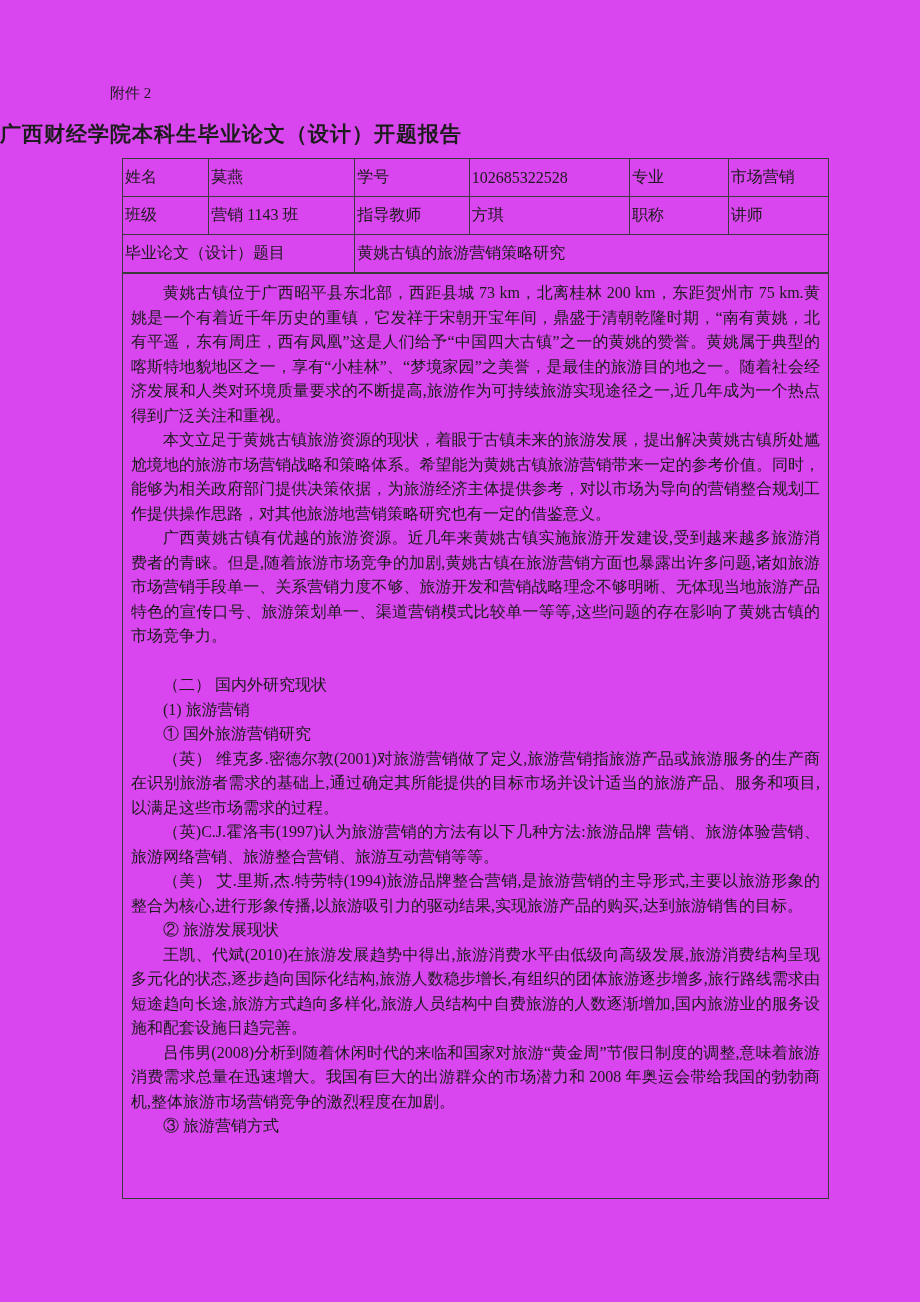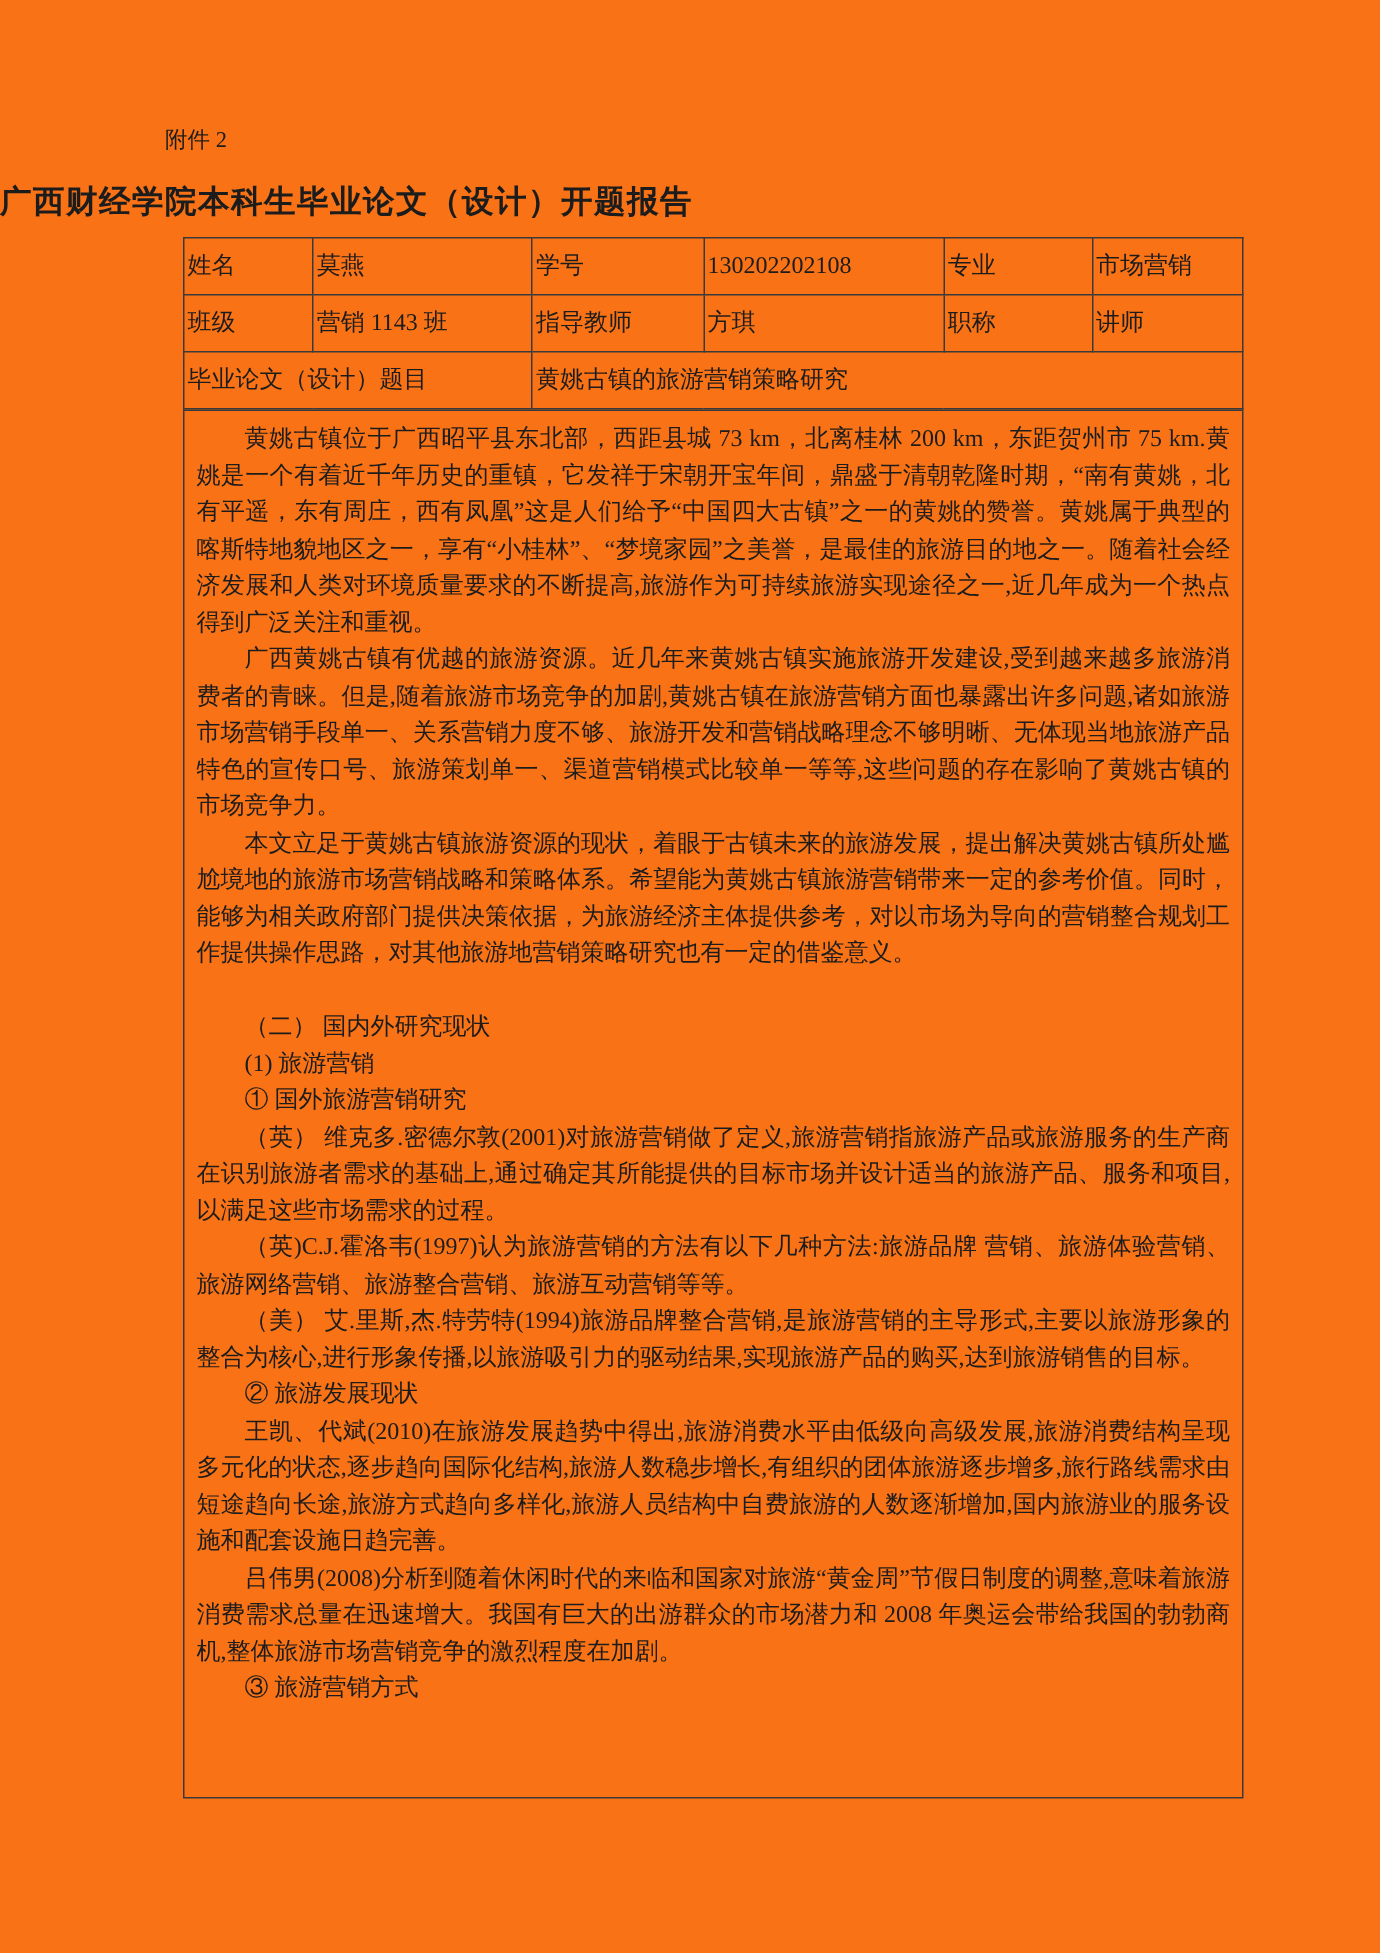--- a/index.html
+++ b/index.html
@@ -1,20 +1,20 @@
 <!DOCTYPE html>
 <html><head>
 <meta charset="utf-8">
 <style>
   html, body { margin: 0; padding: 0; background: #ffffff; }
   .page {
     position: relative;
     width: 920px;
     height: 1302px;
-    background: #f97316;
+    background: #d946ef;
     overflow: hidden;
     font-family: "Liberation Serif", "DejaVu Serif", serif;
     color: #1c1c1c;
   }
   .attachment {
     position: absolute;
     left: 110px;
     top: 84px;
     font-size: 15px;
   }
@@ -83,43 +83,43 @@
         <col style="width:16.2%">
         <col style="width:22.7%">
         <col style="width:14.0%">
         <col style="width:14.2%">
       </colgroup>
       <tbody>
         <tr>
           <td>姓名</td>
           <td>莫燕</td>
           <td>学号</td>
-          <td>130202202108</td>
+          <td>102685322528</td>
           <td>专业</td>
           <td>市场营销</td>
         </tr>
         <tr>
           <td>班级</td>
           <td>营销 1143 班</td>
           <td>指导教师</td>
           <td>方琪</td>
           <td>职称</td>
           <td>讲师</td>
         </tr>
         <tr>
           <td colspan="2">毕业论文（设计）题目</td>
           <td colspan="4">黄姚古镇的旅游营销策略研究</td>
         </tr>
       </tbody>
     </table>
 
     <div class="body-frame">
         <p class="blk blk-para">黄姚古镇位于广西昭平县东北部，西距县城 73 km，北离桂林 200 km，东距贺州市 75 km.黄姚是一个有着近千年历史的重镇，它发祥于宋朝开宝年间，鼎盛于清朝乾隆时期，“南有黄姚，北有平遥，东有周庄，西有凤凰”这是人们给予“中国四大古镇”之一的黄姚的赞誉。黄姚属于典型的喀斯特地貌地区之一，享有“小桂林”、“梦境家园”之美誉，是最佳的旅游目的地之一。随着社会经济发展和人类对环境质量要求的不断提高,旅游作为可持续旅游实现途径之一,近几年成为一个热点得到广泛关注和重视。</p>
+        <p class="blk blk-para">本文立足于黄姚古镇旅游资源的现状，着眼于古镇未来的旅游发展，提出解决黄姚古镇所处尴尬境地的旅游市场营销战略和策略体系。希望能为黄姚古镇旅游营销带来一定的参考价值。同时，能够为相关政府部门提供决策依据，为旅游经济主体提供参考，对以市场为导向的营销整合规划工作提供操作思路，对其他旅游地营销策略研究也有一定的借鉴意义。</p>
         <p class="blk blk-para">广西黄姚古镇有优越的旅游资源。近几年来黄姚古镇实施旅游开发建设,受到越来越多旅游消费者的青睐。但是,随着旅游市场竞争的加剧,黄姚古镇在旅游营销方面也暴露出许多问题,诸如旅游市场营销手段单一、关系营销力度不够、旅游开发和营销战略理念不够明晰、无体现当地旅游产品特色的宣传口号、旅游策划单一、渠道营销模式比较单一等等,这些问题的存在影响了黄姚古镇的市场竞争力。</p>
-        <p class="blk blk-para">本文立足于黄姚古镇旅游资源的现状，着眼于古镇未来的旅游发展，提出解决黄姚古镇所处尴尬境地的旅游市场营销战略和策略体系。希望能为黄姚古镇旅游营销带来一定的参考价值。同时，能够为相关政府部门提供决策依据，为旅游经济主体提供参考，对以市场为导向的营销整合规划工作提供操作思路，对其他旅游地营销策略研究也有一定的借鉴意义。</p>
         <p class="blk blk-blank"></p>
         <p class="blk blk-h2">（二） 国内外研究现状</p>
         <p class="blk blk-sub">(1) 旅游营销</p>
         <p class="blk blk-sub">① 国外旅游营销研究</p>
         <p class="blk blk-para">（英） 维克多.密德尔敦(2001)对旅游营销做了定义,旅游营销指旅游产品或旅游服务的生产商在识别旅游者需求的基础上,通过确定其所能提供的目标市场并设计适当的旅游产品、服务和项目,以满足这些市场需求的过程。</p>
         <p class="blk blk-para">（英)C.J.霍洛韦(1997)认为旅游营销的方法有以下几种方法:旅游品牌 营销、旅游体验营销、旅游网络营销、旅游整合营销、旅游互动营销等等。</p>
         <p class="blk blk-para">（美） 艾.里斯,杰.特劳特(1994)旅游品牌整合营销,是旅游营销的主导形式,主要以旅游形象的整合为核心,进行形象传播,以旅游吸引力的驱动结果,实现旅游产品的购买,达到旅游销售的目标。</p>
         <p class="blk blk-sub">② 旅游发展现状</p>
         <p class="blk blk-para">王凯、代斌(2010)在旅游发展趋势中得出,旅游消费水平由低级向高级发展,旅游消费结构呈现多元化的状态,逐步趋向国际化结构,旅游人数稳步增长,有组织的团体旅游逐步增多,旅行路线需求由短途趋向长途,旅游方式趋向多样化,旅游人员结构中自费旅游的人数逐渐增加,国内旅游业的服务设施和配套设施日趋完善。</p>
         <p class="blk blk-para">吕伟男(2008)分析到随着休闲时代的来临和国家对旅游“黄金周”节假日制度的调整,意味着旅游消费需求总量在迅速增大。我国有巨大的出游群众的市场潜力和 2008 年奥运会带给我国的勃勃商机,整体旅游市场营销竞争的激烈程度在加剧。</p>

